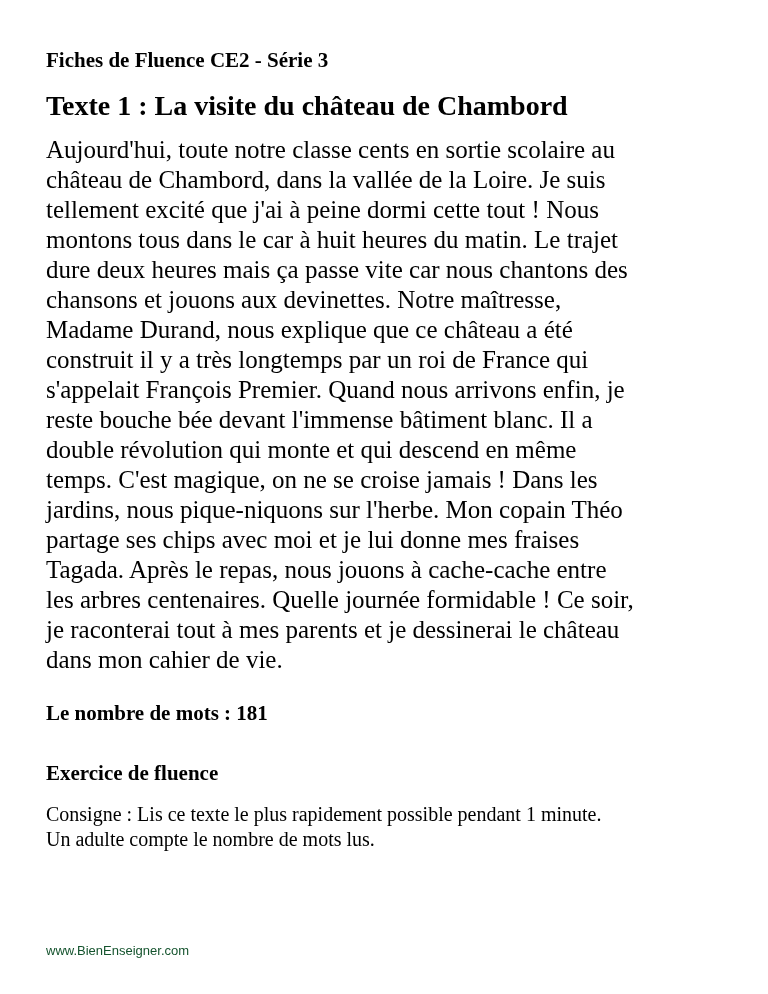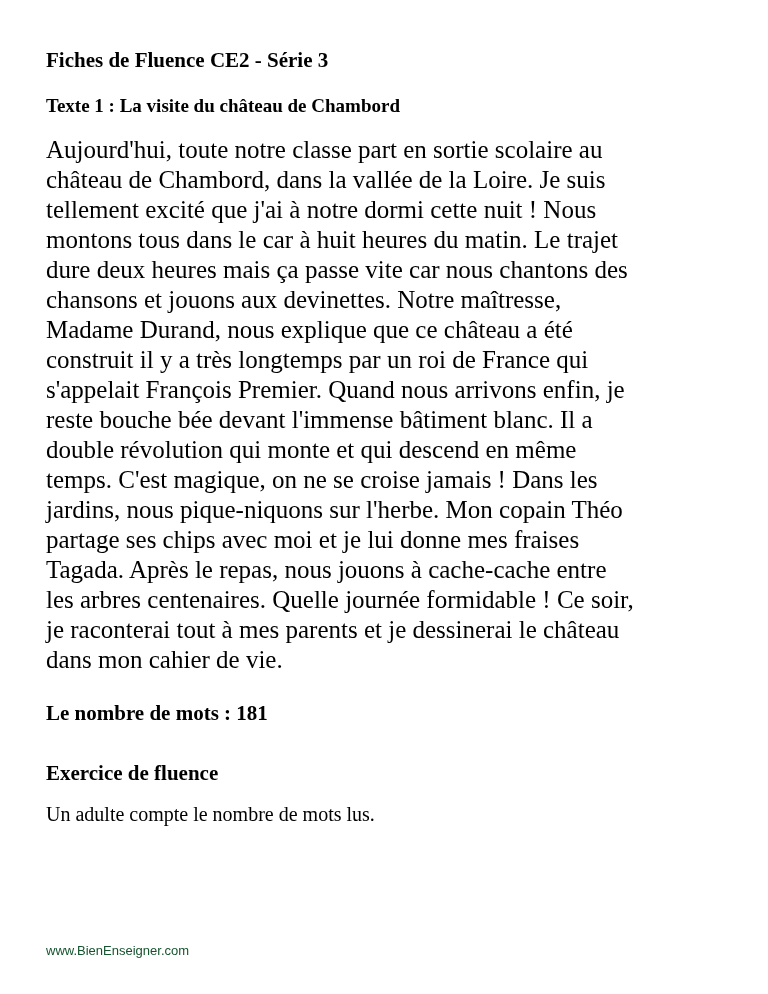--- a/index.html
+++ b/index.html
@@ -20,21 +20,21 @@
     top: 39px;
     font-size: 21px;
     font-weight: bold;
     line-height: 26px;
     white-space: pre;
   }
   .doc-title {
     position: absolute;
     left: 46px;
     top: 82px;
-    font-size: 19px;
+    font-size: 28px;
     font-weight: bold;
     line-height: 32px;
     white-space: pre;
   }
   .passage {
     position: absolute;
     left: 46px;
     top: 127px;
     font-size: 25px;
     line-height: 30px;
@@ -80,23 +80,23 @@
 </head>
 <body>
 
 <div class="page">
 
   <div class="series-label">Fiches de Fluence CE2 - Série 3</div>
 
   <div class="doc-title">Texte 1 : La visite du château de Chambord</div>
 
   <div class="passage">
-      <div class="line">Aujourd'hui, toute notre classe part en sortie scolaire au</div>
+      <div class="line">Aujourd'hui, toute notre classe cents en sortie scolaire au</div>
       <div class="line">château de Chambord, dans la vallée de la Loire. Je suis</div>
-      <div class="line">tellement excité que j'ai à notre dormi cette nuit ! Nous</div>
+      <div class="line">tellement excité que j'ai à peine dormi cette tout ! Nous</div>
       <div class="line">montons tous dans le car à huit heures du matin. Le trajet</div>
       <div class="line">dure deux heures mais ça passe vite car nous chantons des</div>
       <div class="line">chansons et jouons aux devinettes. Notre maîtresse,</div>
       <div class="line">Madame Durand, nous explique que ce château a été</div>
       <div class="line">construit il y a très longtemps par un roi de France qui</div>
       <div class="line">s'appelait François Premier. Quand nous arrivons enfin, je</div>
       <div class="line">reste bouche bée devant l'immense bâtiment blanc. Il a</div>
       <div class="line">double révolution qui monte et qui descend en même</div>
       <div class="line">temps. C'est magique, on ne se croise jamais ! Dans les</div>
       <div class="line">jardins, nous pique-niquons sur l'herbe. Mon copain Théo</div>
@@ -105,18 +105,19 @@
       <div class="line">les arbres centenaires. Quelle journée formidable ! Ce soir,</div>
       <div class="line">je raconterai tout à mes parents et je dessinerai le château</div>
       <div class="line">dans mon cahier de vie.</div>
     </div>
 
   <div class="word-count">Le nombre de mots : 181</div>
 
   <div class="exercise-heading">Exercice de fluence</div>
 
   <div class="consigne">
+      <div class="line">Consigne : Lis ce texte le plus rapidement possible pendant 1 minute.</div>
       <div class="line">Un adulte compte le nombre de mots lus.</div>
     </div>
 
   <div class="footer-url">www.BienEnseigner.com</div>
 
 </div>
 
 </body></html>

